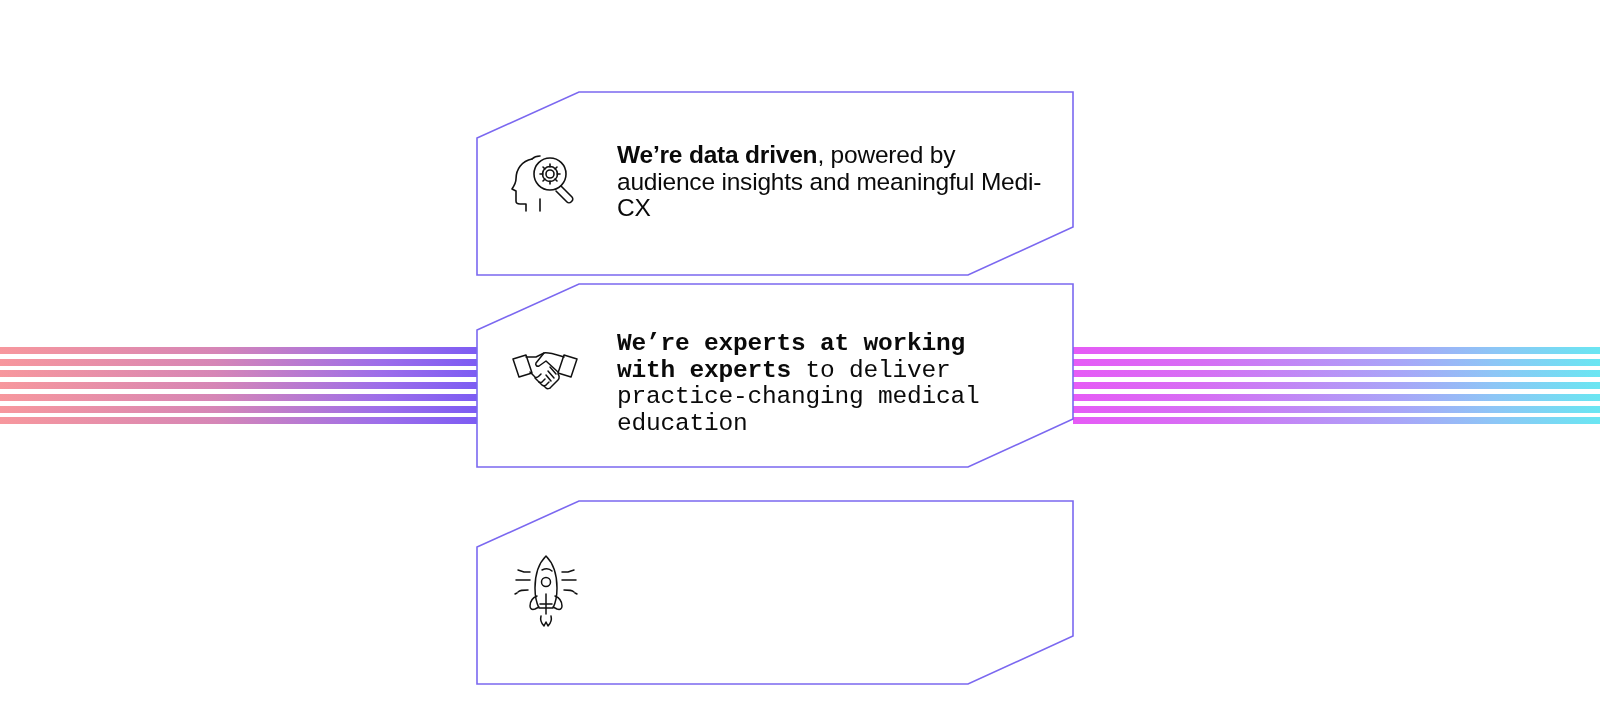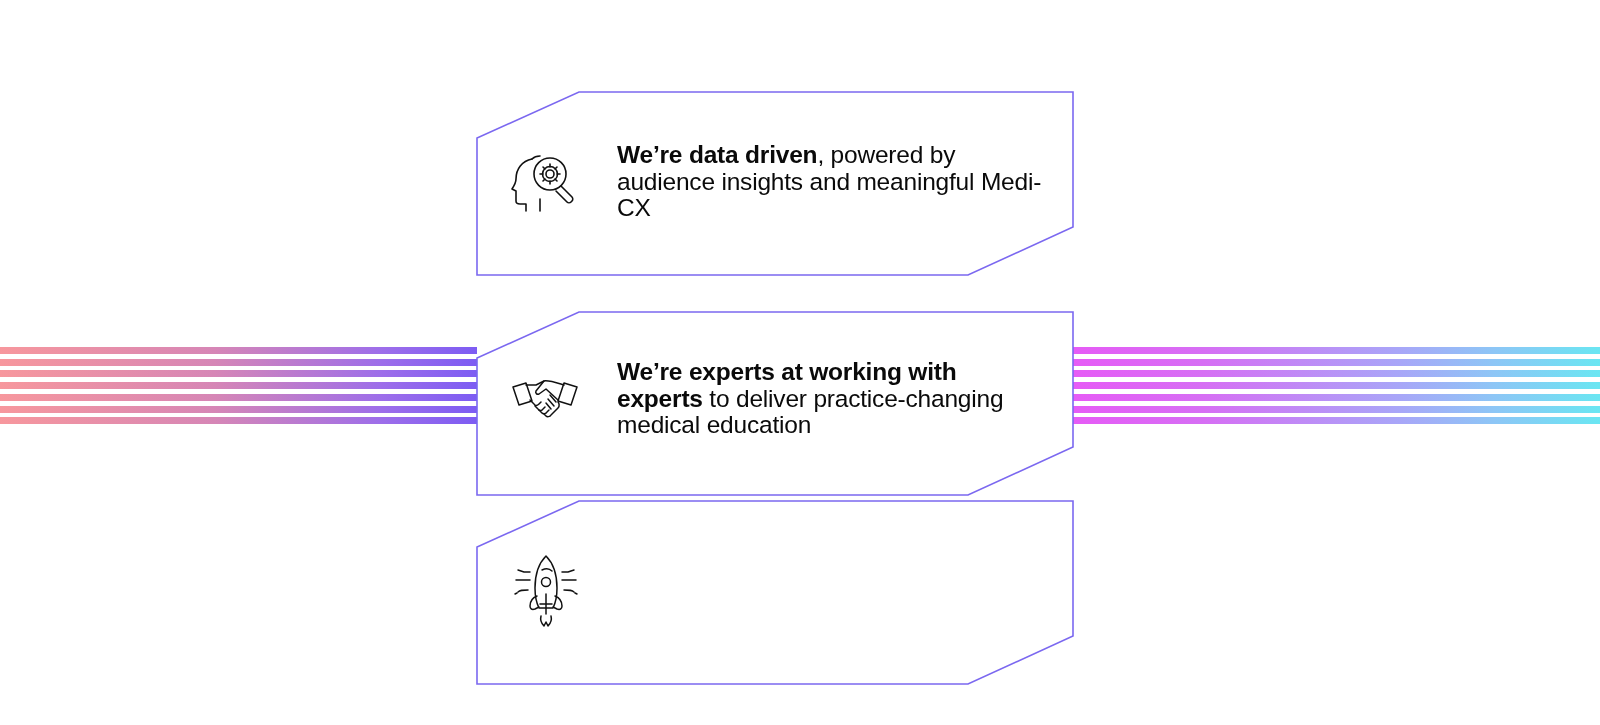--- a/index.html
+++ b/index.html
@@ -11,21 +11,21 @@
   #stripes-left .line { background: linear-gradient(90deg, #f7979d 0%, #d686b6 45%, #9d6eea 80%, #7d5cf3 100%); }
   #stripes-right { left: 1073px; width: 527px; }
   #stripes-right .line { background: linear-gradient(90deg, #e65bf6 0%, #d66ff4 25%, #a8a6f8 62%, #8dc6f6 80%, #6ae6f2 100%); }
 
   .card { position: absolute; left: 476px; width: 598px; height: 185px; }
   .card svg.frame { position: absolute; left: 0; top: 0; overflow: visible; }
   .card .icon { position: absolute; left: 34px; top: 58px; width: 70px; height: 70px; }
   .card .text { position: absolute; left: 141px; font-size: 24.5px; line-height: 26.5px; letter-spacing: -0.2px; color: #0a0a0a; }
   .card .text b { font-weight: 700; }
   #card-1 { top: 91px; }
-  #card-2 { top: 311px; }
+  #card-2 { top: 283px; font-family: Liberation Mono, monospace; }
   #card-3 { top: 500px; }
   #card-1 .text { top: 51px; width: 440px; }
   #card-2 .text { top: 48px; width: 420px; }
   #card-3 .text { top: 37px; width: 450px; }
   #card-2 .icon { top: 56px; }
   #card-3 .icon { top: 52px; height: 80px; }
 </style>
 </head>
 <body>
 

